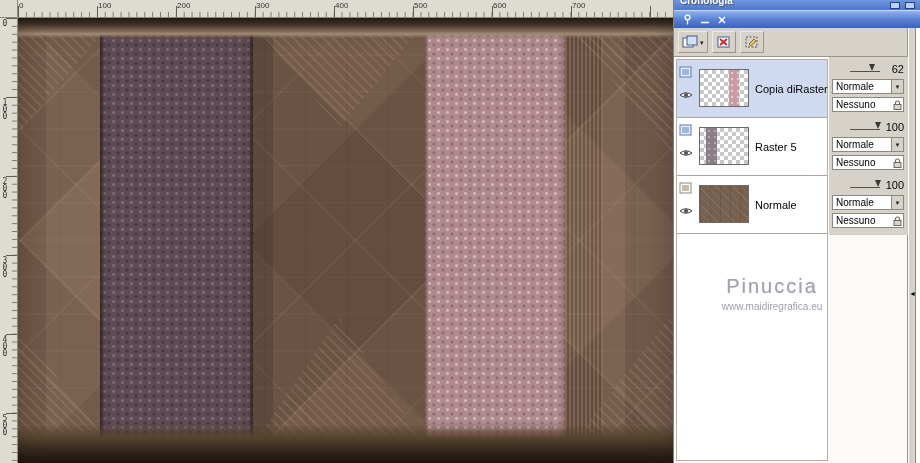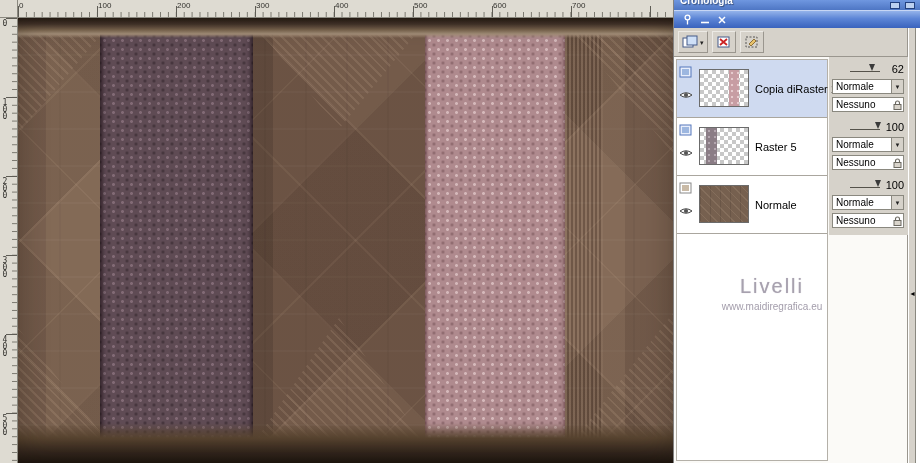--- a/index.html
+++ b/index.html
@@ -327,21 +327,21 @@
         <span class="lock">
           <svg width="9" height="10" viewBox="0 0 9 10">
               <rect x="1" y="4.5" width="7" height="5" fill="#d9d4cb" stroke="#6b6860"></rect>
               <path d="M2.5 4.5 V3 a2 2 0 0 1 4 0 V4.5" fill="none" stroke="#6b6860" stroke-width="1.1"></path>
             </svg>
         </span>
       </div>
     </div>
 
     <div class="watermark">
-      <div class="wm1">Livelli</div>
+      <div class="wm1">Pinuccia</div>
       <div class="wm2">www.maidiregrafica.eu</div>
     </div>
   </div>
 
   <div class="side-strip">
     <span class="collapse-arrow">◄</span>
   </div>
   <div class="white-gutter"></div>
 </div>
 

